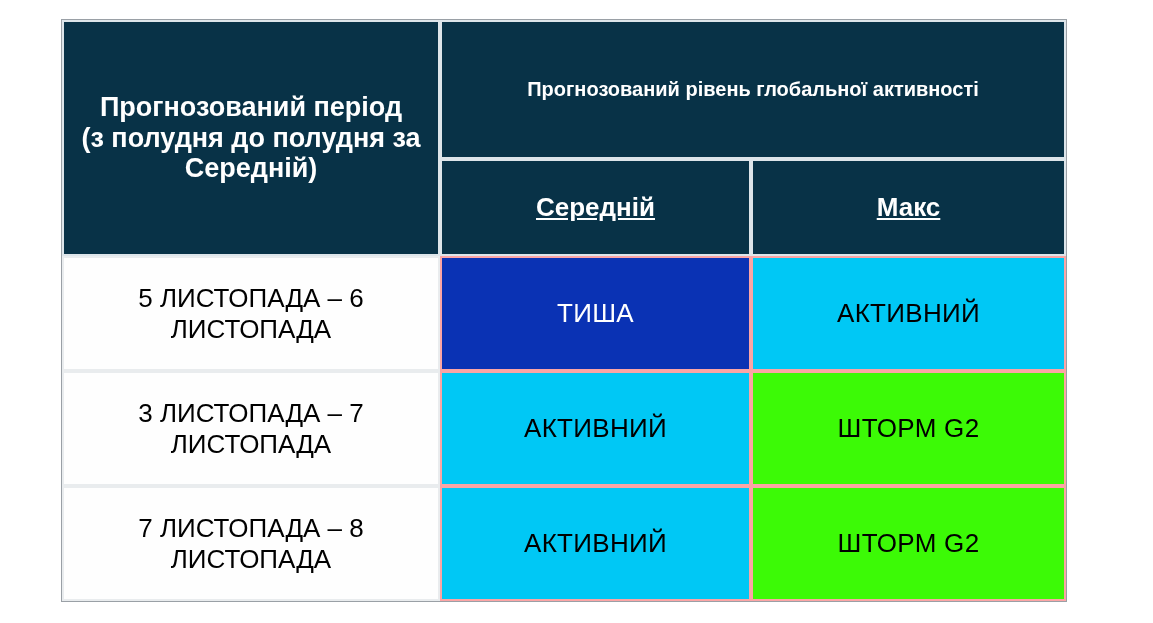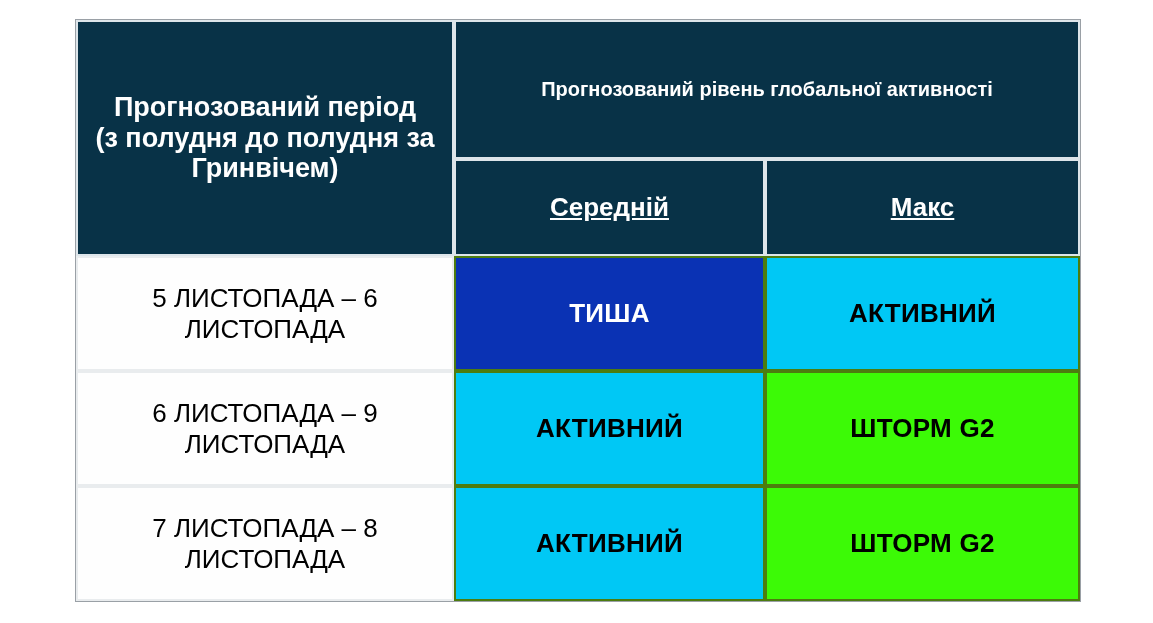--- a/index.html
+++ b/index.html
@@ -10,21 +10,21 @@
   body {
     width: 1153px;
     height: 623px;
     background: #ffffff;
     font-family: "Liberation Sans", "DejaVu Sans", sans-serif;
     overflow: hidden;
   }
 
   #forecast-table-wrap {
     position: absolute;
-    left: 75px;
+    left: 61px;
     top: 19px;
     width: 1006px;
     height: 583px;
     box-sizing: border-box;
     border: 1px solid #9aa0a6;
     background: #ef4444;
   }
 
   table.forecast {
     width: 100%;
@@ -72,23 +72,23 @@
     font-size: 26px;
     font-weight: normal;
     line-height: 1.18;
     padding: 4px 14px;
     border: 2px solid #e9ecee;
   }
 
   
   .status {
     font-size: 26px;
-    font-weight: bold;
+    font-weight: normal;
     letter-spacing: 0.3px;
-    border: 2px solid #4d7c0f;
+    border: 2px solid #fca5a5;
     padding: 4px 8px;
   }
   .status.quiet {
     background: #0a32b4;
     color: #ffffff;
   }
   .status.active {
     background: #00c8f5;
     color: #000000;
   }
@@ -114,37 +114,37 @@
   <table class="forecast">
     <colgroup>
       <col class="c-date">
       <col class="c-mean">
       <col class="c-max">
     </colgroup>
     <thead>
       <tr class="r-head1">
         <th class="hdr hdr-period" rowspan="2">
           <div>Прогнозований період</div>
-          <div>(з полудня до полудня за Гринвічем)</div>
+          <div>(з полудня до полудня за Середній)</div>
         </th>
         <th class="hdr hdr-global" colspan="2">Прогнозований рівень глобальної активності</th>
       </tr>
       <tr class="r-head2">
         <th class="hdr hdr-sub">Середній</th>
         <th class="hdr hdr-sub">Макс</th>
       </tr>
     </thead>
     <tbody>
       <tr class="r-data">
         <td class="date-cell">5 ЛИСТОПАДА – 6 ЛИСТОПАДА</td>
         <td class="status quiet">ТИША</td>
         <td class="status active">АКТИВНИЙ</td>
       </tr>
       <tr class="r-data">
-        <td class="date-cell">6 ЛИСТОПАДА – 9 ЛИСТОПАДА</td>
+        <td class="date-cell">3 ЛИСТОПАДА – 7 ЛИСТОПАДА</td>
         <td class="status active">АКТИВНИЙ</td>
         <td class="status storm">ШТОРМ G2</td>
       </tr>
       <tr class="r-data">
         <td class="date-cell">7 ЛИСТОПАДА – 8 ЛИСТОПАДА</td>
         <td class="status active">АКТИВНИЙ</td>
         <td class="status storm">ШТОРМ G2</td>
       </tr>
     </tbody>
   </table>

